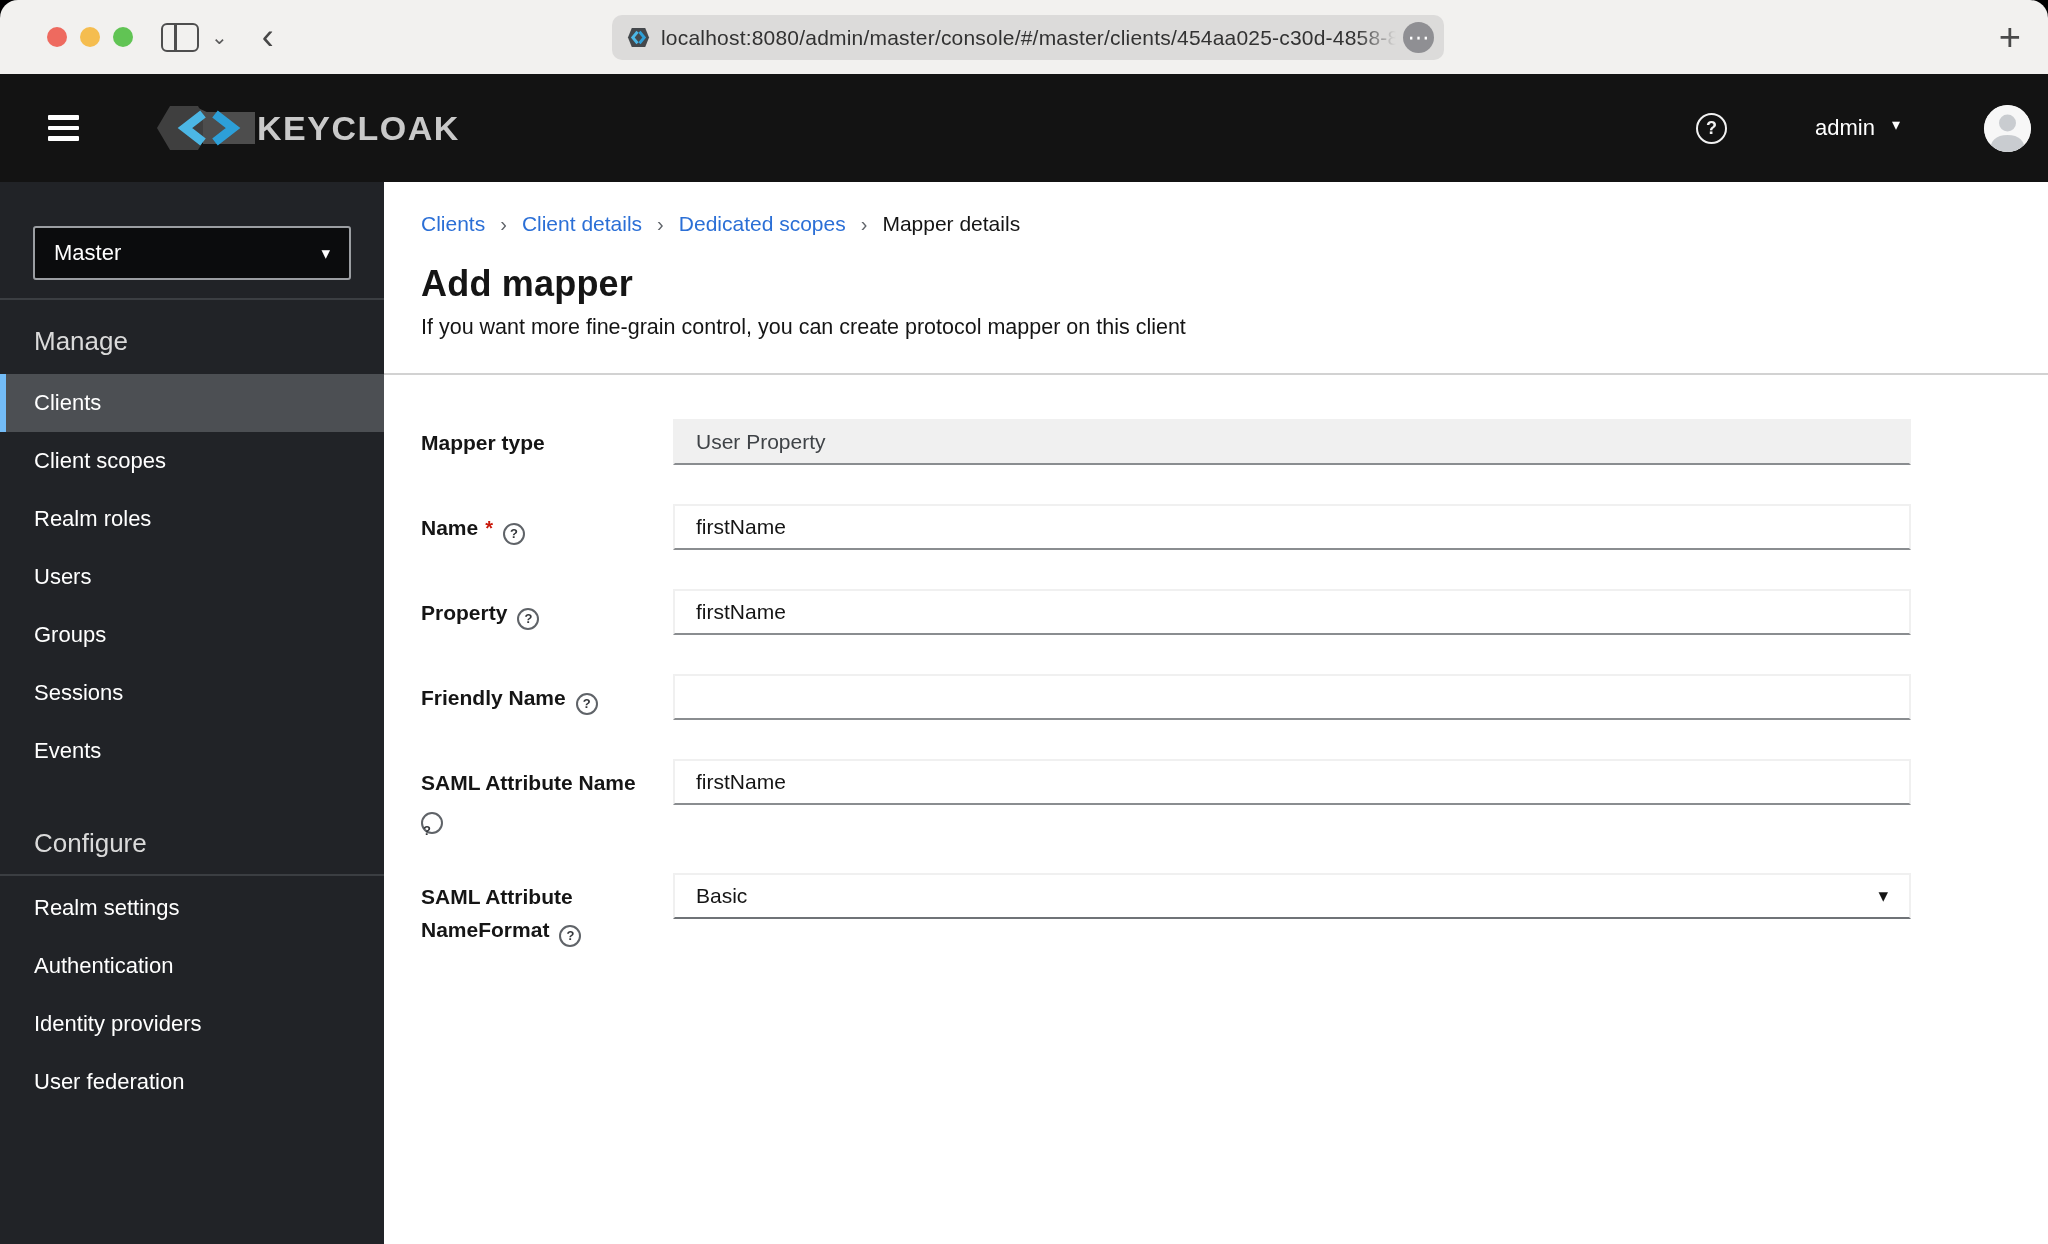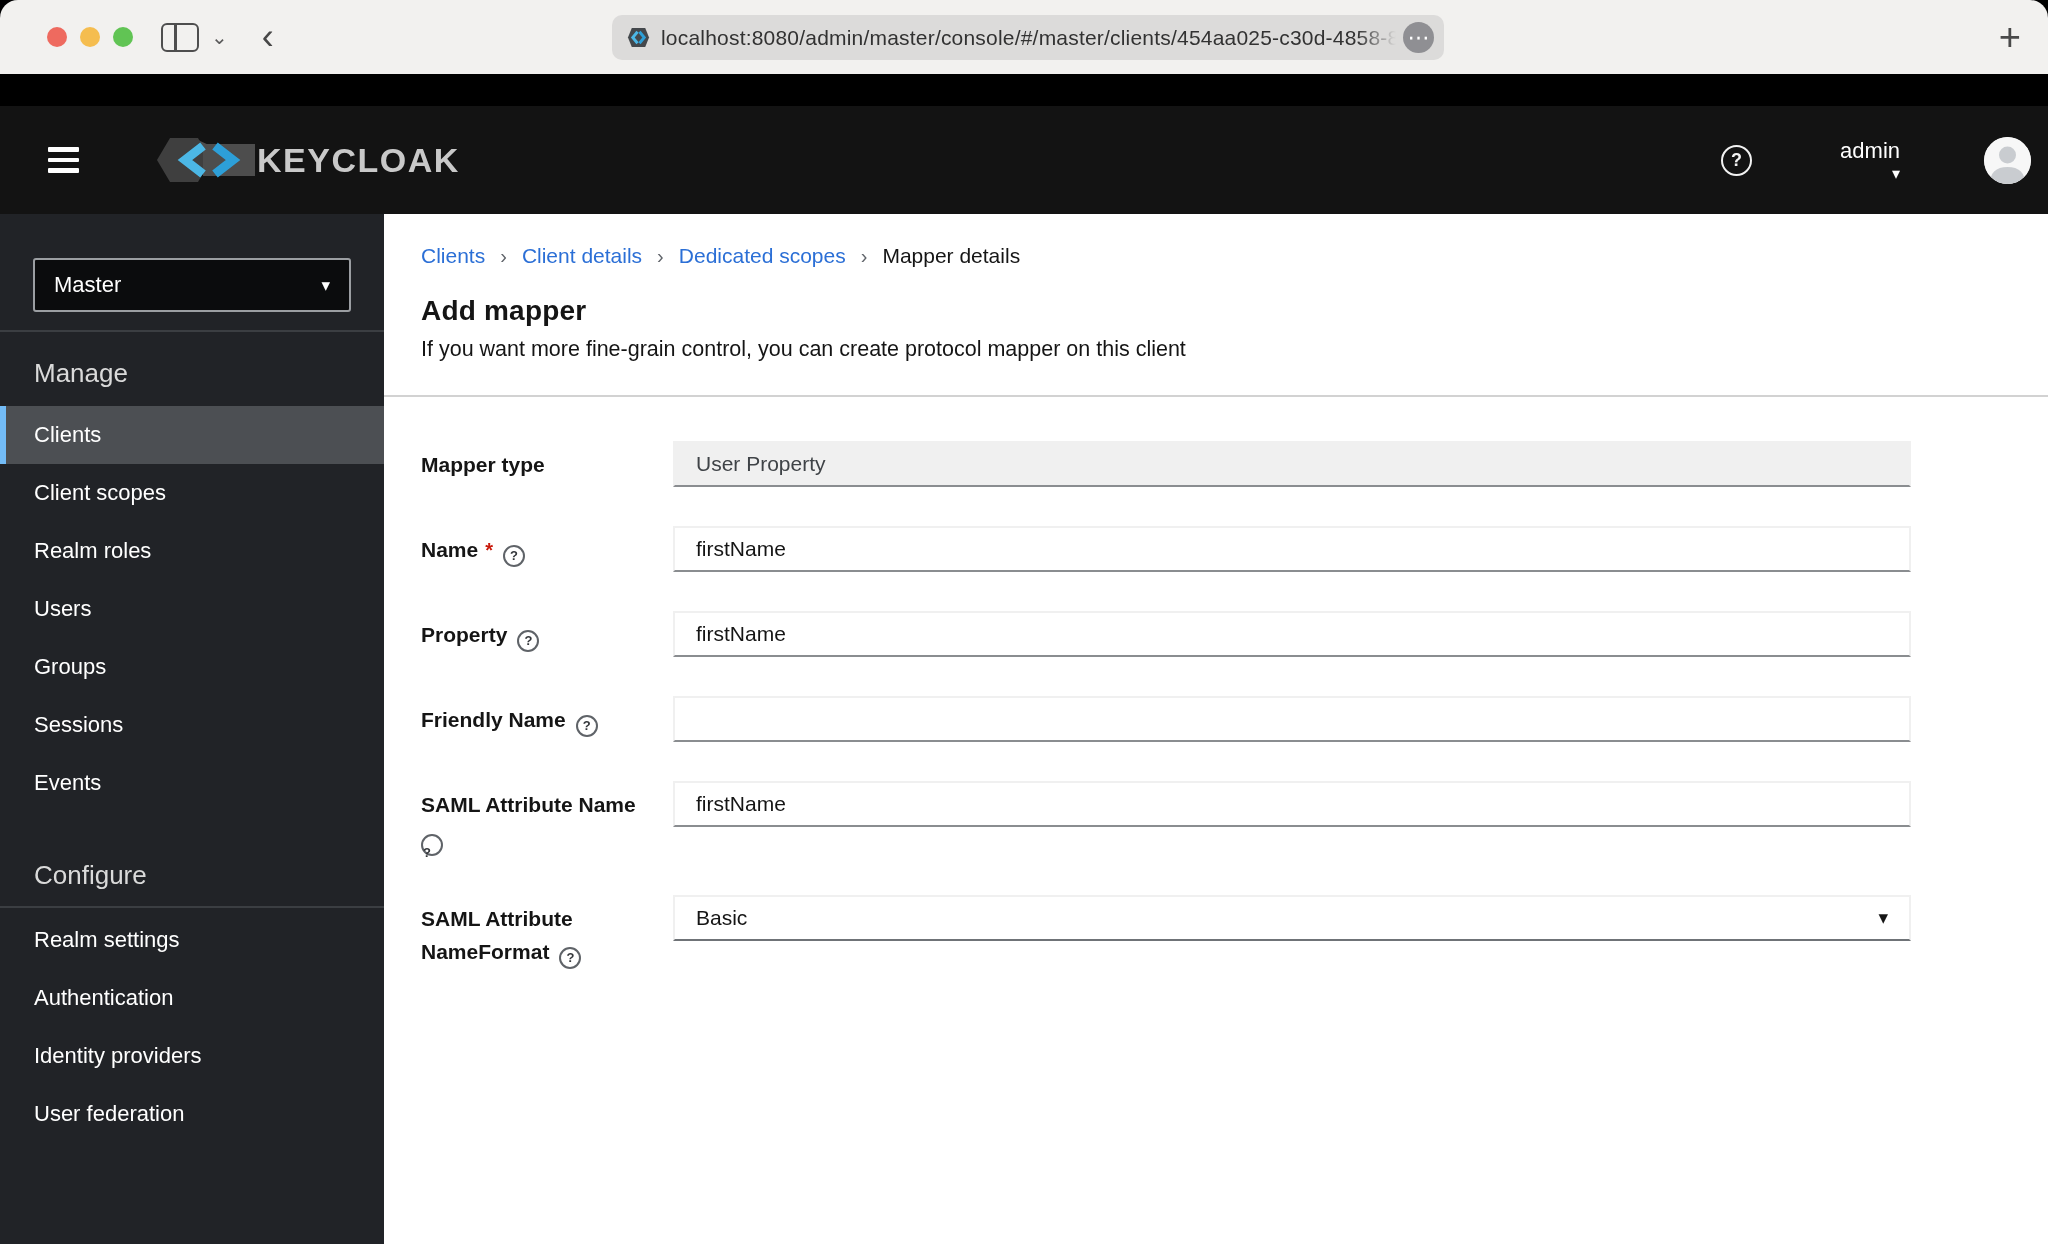--- a/index.html
+++ b/index.html
@@ -21,28 +21,28 @@
   .url-bar { position:absolute; left:612px; top:15px; width:832px; height:45px; background:#dcdbda; border-radius:10px; display:flex; align-items:center; padding:0 10px 0 15px; }
   .url-text-wrap { position:relative; margin-left:11px; overflow:hidden; white-space:nowrap; flex:1; }
   .url-text { font-size:21px; color:#323232; letter-spacing:0.2px; }
   .url-text-wrap:after { content:""; position:absolute; top:0; right:0; width:46px; height:100%;
       background:linear-gradient(to right, rgba(220,219,218,0), #dcdbda 85%); }
   .ellipsis-btn { width:31px; height:31px; border-radius:50%; background:#8f8f93; color:#fff; font-size:22px;
       display:flex; align-items:center; justify-content:center; flex:none; line-height:0; }
   .new-tab { position:absolute; right:27px; top:18px; font-size:38px; font-weight:300; color:#4a4a4a; line-height:38px; }
 
   
-  .masthead { height:108px; background:#131313; display:flex; align-items:center; padding:0 17px 0 48px; flex:none;margin-top:32px; }
+  .masthead { height:108px; background:#131313; display:flex; align-items:center; padding:0 17px 0 48px; flex:none; }
   .hamburger { display:flex; flex-direction:column; gap:6px; cursor:pointer; }
   .hamburger span { display:block; width:31px; height:4.5px; background:#fff; border-radius:1px; }
   .logo { margin-left:62px; display:flex; align-items:center; }
   .mast-right { margin-left:auto; display:flex; align-items:center; }
   .help-ring { width:31px; height:31px; border:2.5px solid #f2f2f2; border-radius:50%; color:#f2f2f2;
       display:flex; align-items:center; justify-content:center; font-size:18px; font-weight:bold; cursor:pointer; }
-  .user-menu { display:flex; align-items:flex-end; margin-left:88px; cursor:pointer;flex-direction:column; }
+  .user-menu { display:flex; align-items:flex-start; margin-left:88px; cursor:pointer; }
   .username { color:#fff; font-size:22px; }
   .user-caret { color:#fff; font-size:16px; margin-left:17px; }
   .avatar { width:47px; height:47px; border-radius:50%; background:#f7f7f7; margin-left:84px; overflow:hidden; flex:none; }
 
   
   .app { flex:1; display:flex; min-height:0; }
 
   
   .sidebar { width:384px; background:#212327; flex:none; padding-top:44px; color:#fff; display:flex; flex-direction:column; }
   .realm-select { margin:0 33px; height:54px; background:#0b0c0d; border:2px solid #9b9ea2; border-radius:3px;
@@ -58,21 +58,21 @@
   .configure-divider { border-top:2px solid #3b3e42; margin-top:15px; }
   .nav-list.configure { margin-top:3px; }
 
   
   .content { flex:1; background:#fff; overflow:hidden; }
   .content-inner { padding:30px 137px 0 37px; }
   .breadcrumb { display:flex; align-items:center; font-size:21px; }
   .crumb-link { color:#2b6fd6; text-decoration:none; cursor:pointer; }
   .crumb-sep { color:#60646a; margin:0 15px; font-size:20px; }
   .crumb-current { color:#151515; }
-  .page-title { font-size:28px; font-weight:700; color:#151515; margin-top:27px; letter-spacing:0.2px; }
+  .page-title { font-size:36px; font-weight:700; color:#151515; margin-top:27px; letter-spacing:0.2px; }
   .page-subtitle { font-size:21.5px; color:#151515; margin-top:10px; }
   .content-divider { border-top:2px solid #d2d2d2; margin-top:33px; width:calc(100% + 174px); margin-left:-37px; }
 
   
   .form { margin-top:44px; }
   .form-row { display:flex; margin-bottom:39px; }
   .label-col { width:252px; flex:none; padding-top:7px; font-size:21px; font-weight:700; color:#151515; line-height:33px; }
   .required { color:#c9190b; margin-left:7px; font-size:20px; }
   .help-circle { display:inline-flex; width:22px; height:22px; border:2px solid #5f6368; border-radius:50%;
       align-items:center; justify-content:center; font-size:13px; font-weight:700; color:#33363a;

